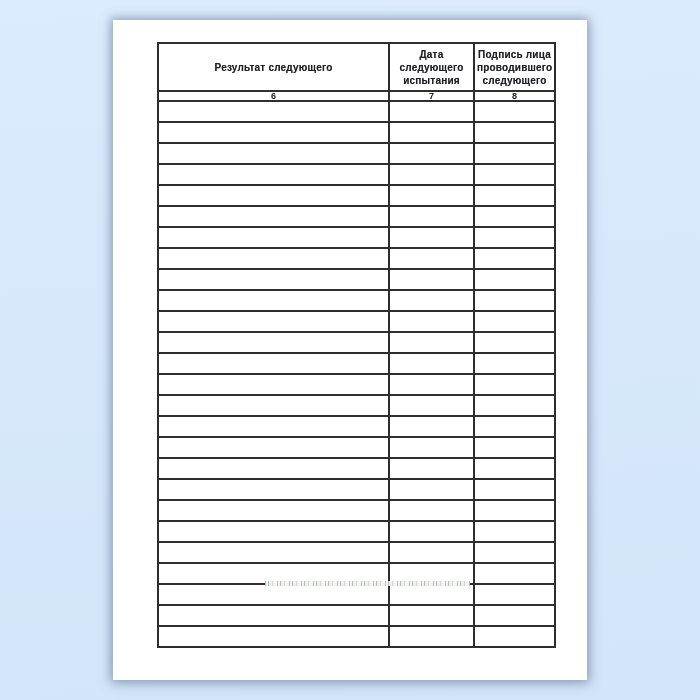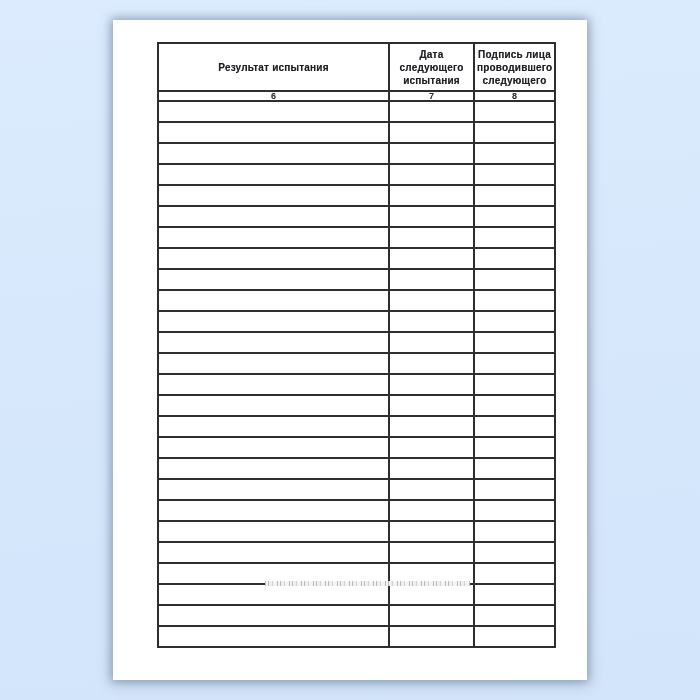--- a/index.html
+++ b/index.html
@@ -58,21 +58,21 @@
 <div class="scene">
   <div class="paper">
     <table class="reg">
       <colgroup>
         <col class="c6">
           <col class="c7">
           <col class="c8">
       </colgroup>
       <thead>
         <tr class="header-row">
-          <th>Результат испытания</th>
+          <th>Результат следующего</th>
           <th>Дата следующего испытания</th>
           <th>Подпись лица проводившего следующего</th>
         </tr>
         <tr class="number-row">
           <th>6</th>
           <th>7</th>
           <th>8</th>
         </tr>
       </thead>
       <tbody id="rows">

